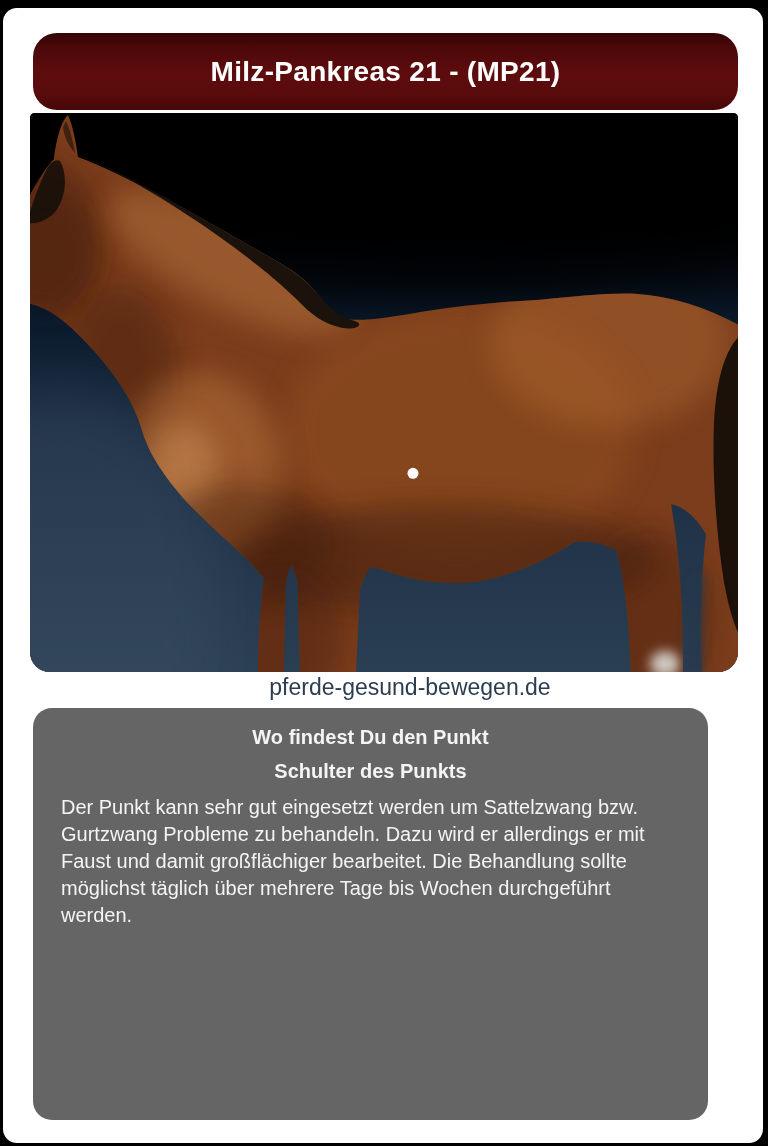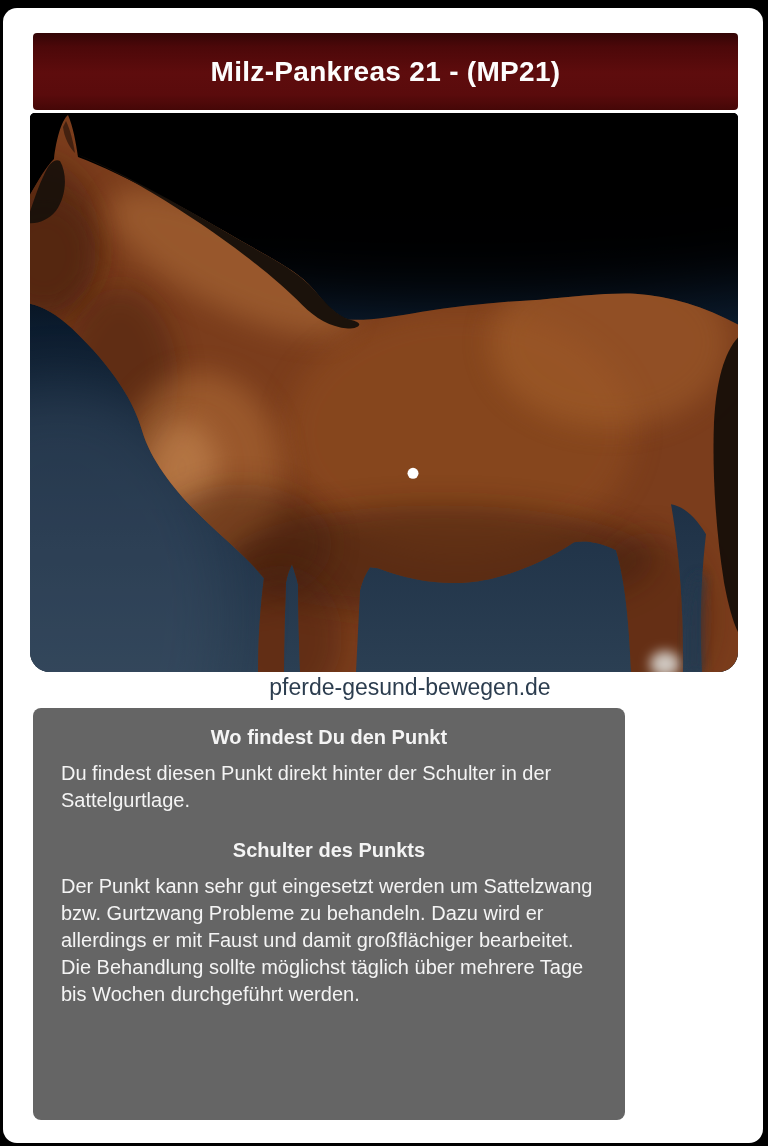--- a/index.html
+++ b/index.html
@@ -16,21 +16,21 @@
     position: absolute;
     left: 3px; top: 8px;
     width: 760px; height: 1135px;
     background: #ffffff;
     border-radius: 14px;
   }
   .header-bar {
     position: absolute;
     left: 33px; top: 33px;
     width: 705px; height: 77px;
-    border-radius: 4px;
+    border-radius: 24px;
     background: linear-gradient(180deg, #330506 0%, #4c0809 18%, #5e0c0d 52%, #5a0b0c 80%, #450707 100%);
     display: flex; align-items: center; justify-content: center;
   }
   .header-title {
     color: #fdfdfd;
     font-size: 28px;
     font-weight: bold;
     letter-spacing: 0.3px;
     margin: 0;
   }
@@ -48,23 +48,23 @@
     left: 0; top: 674px;
     width: 768px;
     text-align: center;
     font-size: 23px;
     color: #2c3d4f;
     margin-left: 26px;
   }
   .info-box {
     position: absolute;
     left: 33px; top: 708px;
-    width: 592px; height: 412px;
+    width: 675px; height: 412px;
     background: #656565;
-    border-radius: 8px;
+    border-radius: 19px;
     color: #f4f4f4;
     padding: 18px 28px 0 28px;
   }
   .info-heading {
     text-align: center;
     font-size: 20px;
     font-weight: bold;
     margin: 0 0 11px 0;
   }
   .info-body {
@@ -170,17 +170,16 @@
       <path fill="#27394c" opacity="0.9" filter="url(#b6)" d="M 658,560 C 656,520 658,490 664,465 L 674,462 C 670,495 670,525 672,560 Z"></path>
 
       <circle cx="383" cy="361" r="5.5" fill="#ffffff"></circle>
     </svg>
   </div>
 
   <div class="site-line">pferde-gesund-bewegen.de</div>
 
   <div class="info-box">
     <h2 class="info-heading">Wo findest Du den Punkt</h2>
-    <p class="info-body">Du findest diesen Punkt direkt hinter der Schulter in der Sattelgurtlage.</p>
     <h2 class="info-heading">Schulter des Punkts</h2>
     <p class="info-body">Der Punkt kann sehr gut eingesetzt werden um Sattelzwang bzw. Gurtzwang Probleme zu behandeln. Dazu wird er allerdings er mit Faust und damit großflächiger bearbeitet. Die Behandlung sollte möglichst täglich über mehrere Tage bis Wochen durchgeführt werden.</p>
   </div>
 </div>
 
 </body></html>

